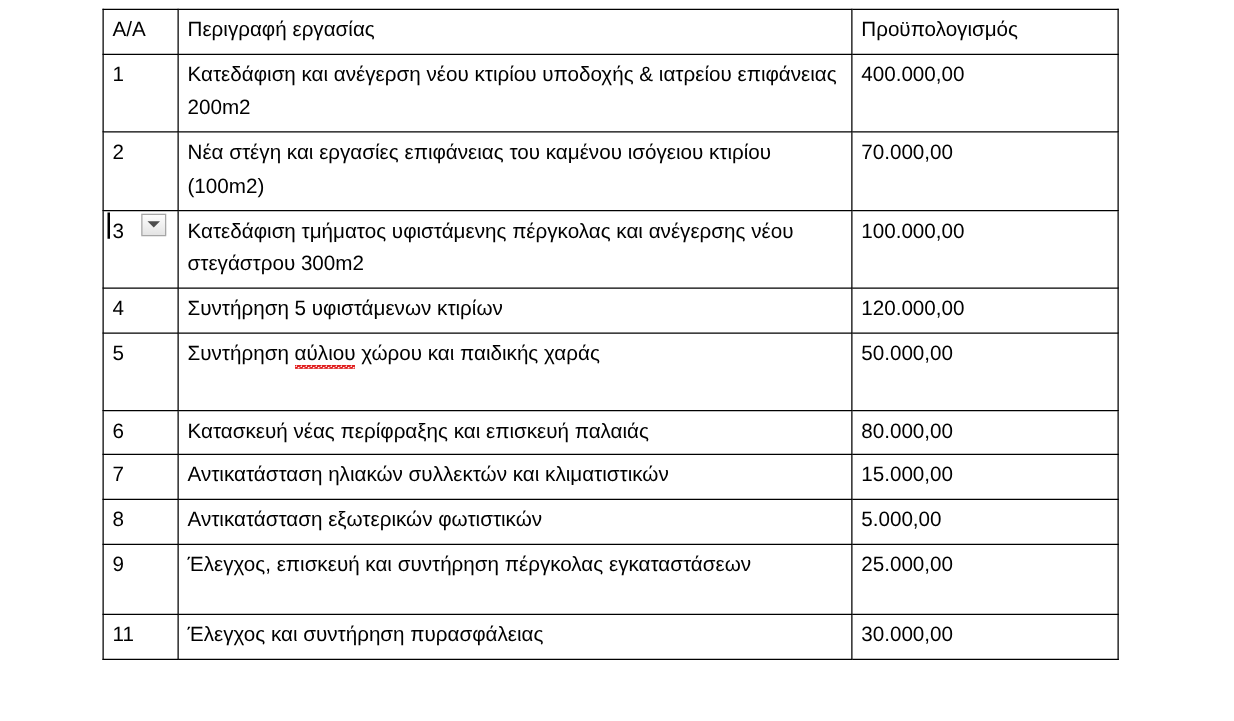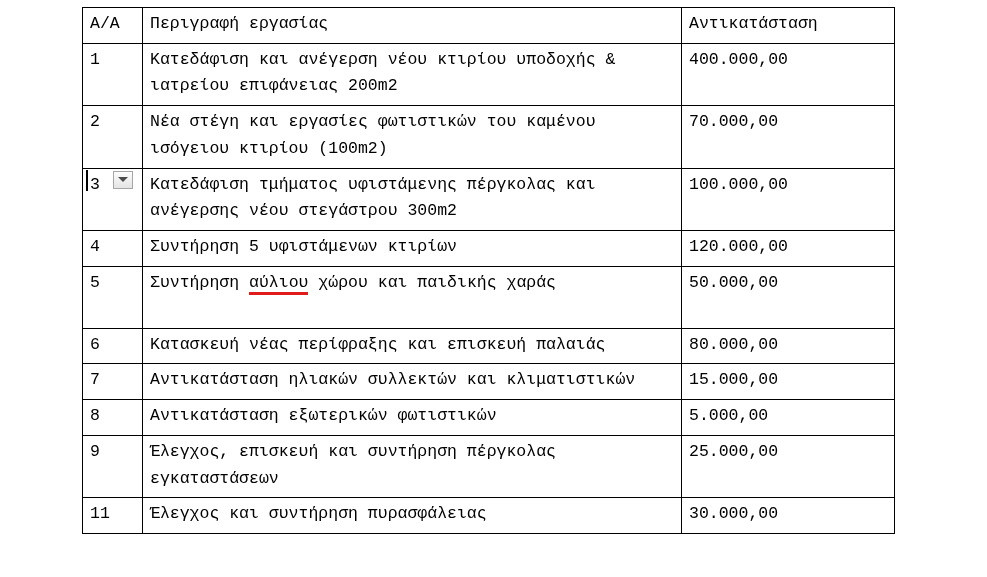--- a/index.html
+++ b/index.html
@@ -33,21 +33,21 @@
   table.budget-table td,
   table.budget-table th {
     border: 1.6px solid #000000;
     padding: 3px 6px 5px 7px;
     vertical-align: top;
     font-size: 16.5px;
     line-height: 1.62;
     color: #000000;
     font-weight: normal;
     text-align: left;
-    font-family: Liberation Mono, monospace;
+    font-family: Liberation Sans, sans-serif;
   }
   col.c-aa    { width: 60px; }
   col.c-desc  { width: 539px; }
   col.c-budget{ width: 213px; }
 
   
   .hdr td { font-weight: bold; }
 
   
   .justify {
@@ -125,32 +125,32 @@
     <colgroup>
       <col class="c-aa">
       <col class="c-desc">
       <col class="c-budget">
     </colgroup>
     <tbody>
 
       <tr class="hdr">
         <td>Α/Α</td>
         <td>Περιγραφή εργασίας</td>
-        <td>Αντικατάσταση</td>
+        <td>Προϋπολογισμός</td>
       </tr>
 
       <tr class="tall-1">
         <td class="aa-cell">1</td>
         <td class="desc-cell justify">Κατεδάφιση και ανέγερση νέου κτιρίου υποδοχής &amp; ιατρείου επιφάνειας 200m2</td>
         <td>400.000,00</td>
       </tr>
 
       <tr class="tall-2">
         <td class="aa-cell">2</td>
-        <td class="desc-cell justify">Νέα στέγη και εργασίες φωτιστικών του καμένου ισόγειου κτιρίου (100m2)</td>
+        <td class="desc-cell justify">Νέα στέγη και εργασίες επιφάνειας του καμένου ισόγειου κτιρίου (100m2)</td>
         <td>70.000,00</td>
       </tr>
 
       <tr class="tall-3">
         <td class="aa-cell">
           <span class="caret-wrap"><span class="caret"></span><span>3</span></span>
           <span class="dropdown-btn">
             <span class="chev"></span>
           </span>
         </td>

